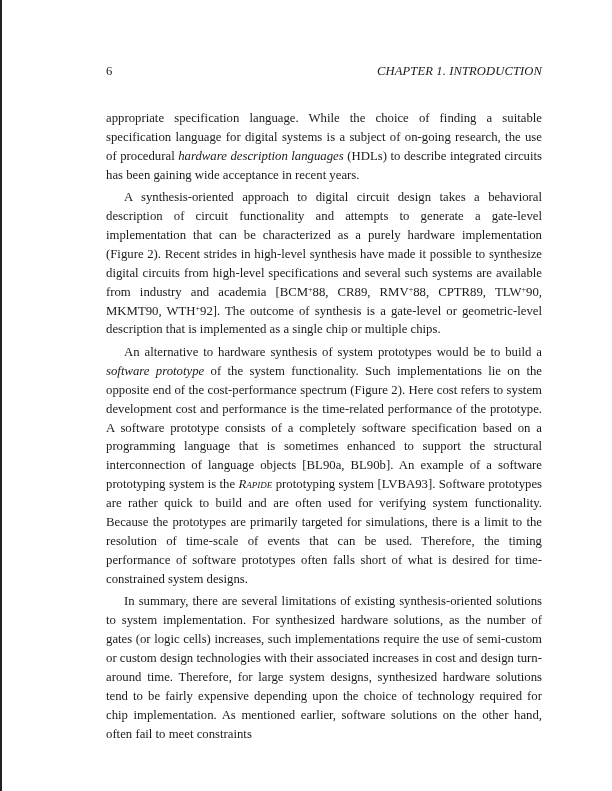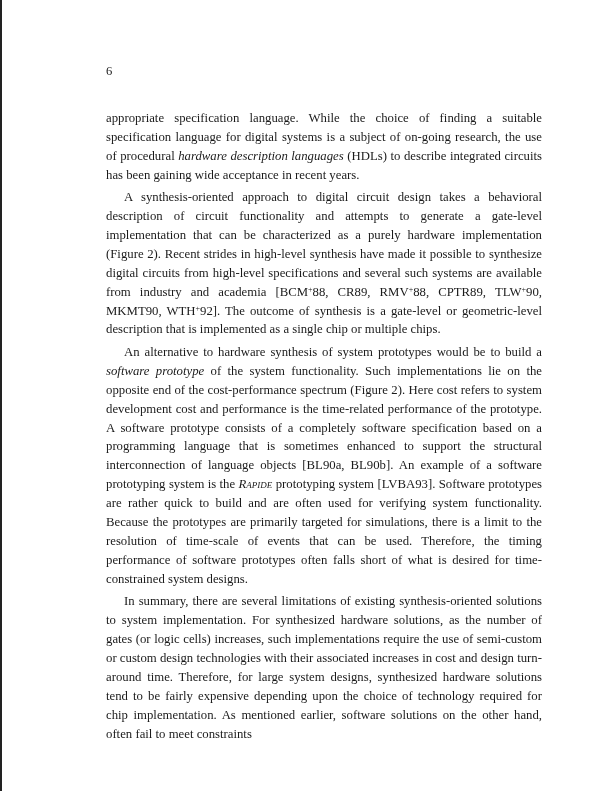--- a/index.html
+++ b/index.html
@@ -26,20 +26,21 @@
   sup { font-size: 8px; vertical-align: 4px; line-height: 0; }
   .sc { font-variant: small-caps; font-style: italic; }
 </style>
 </head>
 <body>
 
 <div class="edge-line"></div>
 
 <div class="header">
   <span class="pnum">6</span>
+  <span class="running">CHAPTER 1.  INTRODUCTION</span>
 </div>
 
 <div class="body-text">
   <p class="first"><span>appropriate specification language.  While the choice of finding a suitable specification language for digital systems is a subject of on-going research, the use of procedural </span><i>hardware description languages</i><span> (HDLs) to describe integrated circuits has been gaining wide acceptance in recent years.</span></p>
 
   <p><span>A synthesis-oriented approach to digital circuit design takes a behavioral description of circuit functionality and attempts to generate a gate-level implementation that can be characterized as a purely hardware implementation (Figure 2).  Recent strides in high-level synthesis have made it possible to synthesize digital circuits from high-level specifications and several such systems are available from industry and academia [BCM</span><sup>+</sup><span>88, CR89, RMV</span><sup>+</sup><span>88, CPTR89, TLW</span><sup>+</sup><span>90, MKMT90, WTH</span><sup>+</sup><span>92].  The outcome of synthesis is a gate-level or geometric-level description that is implemented as a single chip or multiple chips.</span></p>
 
   <p><span>An alternative to hardware synthesis of system prototypes would be to build a </span><i>software prototype</i><span> of the system functionality.  Such implementations lie on the opposite end of the cost-performance spectrum (Figure 2).  Here cost refers to system development cost and performance is the time-related performance of the prototype.  A software prototype consists of a completely software specification based on a programming language that is sometimes enhanced to support the structural interconnection of language objects [BL90a, BL90b].  An example of a software prototyping system is the </span><span class="sc">Rapide</span><span> prototyping system [LVBA93].  Software prototypes are rather quick to build and are often used for verifying system functionality.  Because the prototypes are primarily targeted for simulations, there is a limit to the resolution of time-scale of events that can be used.  Therefore, the timing performance of software prototypes often falls short of what is desired for time-constrained system designs.</span></p>
 
   <p><span>In summary, there are several limitations of existing synthesis-oriented solutions to system implementation.  For synthesized hardware solutions, as the number of gates (or logic cells) increases, such implementations require the use of semi-custom or custom design technologies with their associated increases in cost and design turn-around time. Therefore, for large system designs, synthesized hardware solutions tend to be fairly expensive depending upon the choice of technology required for chip implementation. As mentioned earlier, software solutions on the other hand, often fail to meet constraints</span></p>

